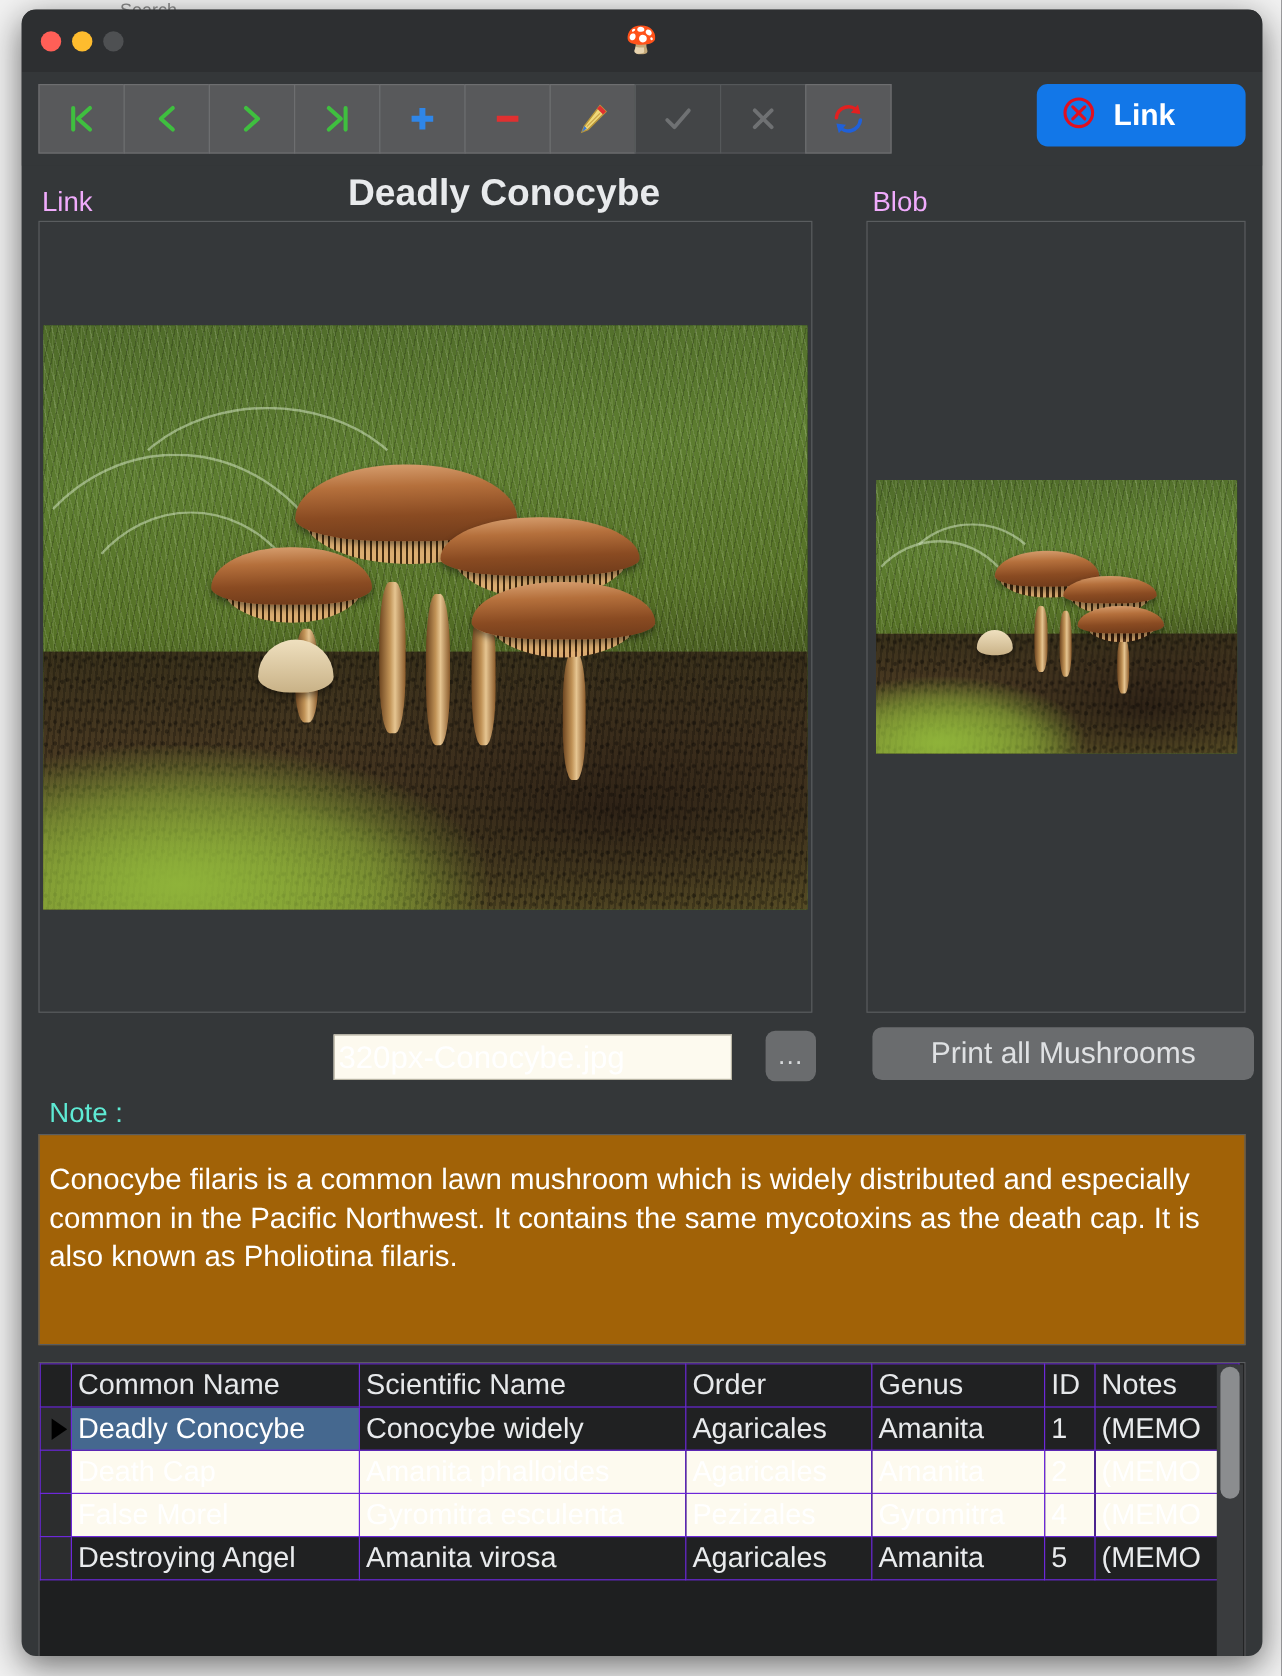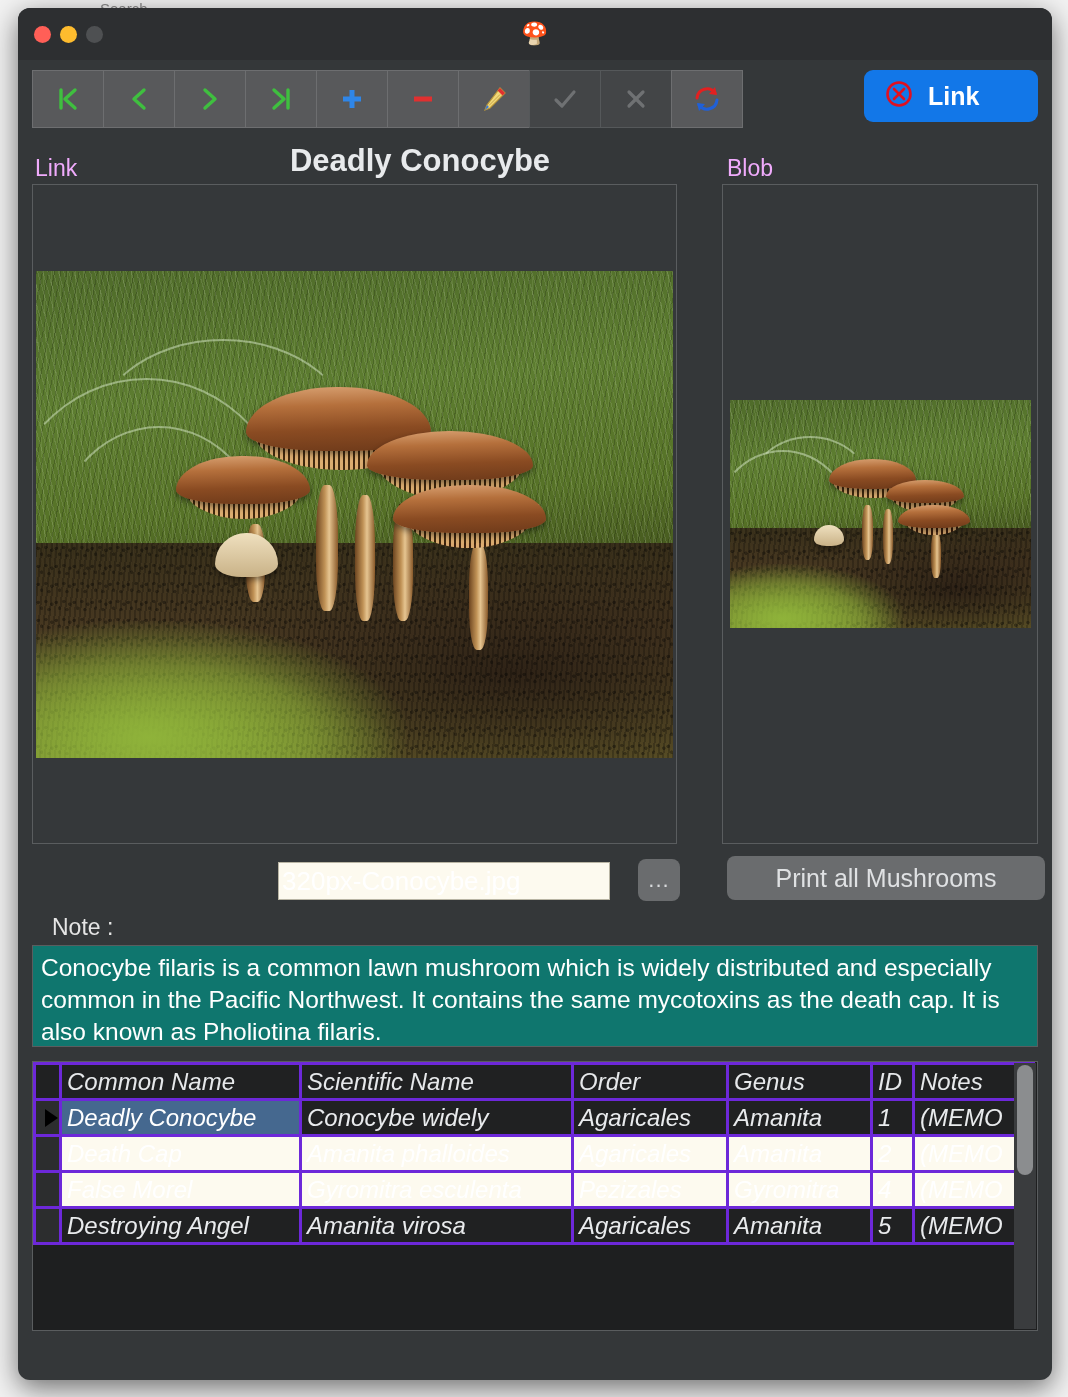--- a/index.html
+++ b/index.html
@@ -297,62 +297,61 @@
     color: #dfe1e3;
     font-size: 25px;
     display: flex;
     align-items: center;
     justify-content: center;
     cursor: pointer;
   }
 
   
   .note-label {
-    color: #e5e5e5;
+    color: #5eead4;
     font-size: 23px;
-    margin: 0 0 4px 20px;
+    margin: 0 0 4px 9px;
   }
   .note-box {
-    height: 102px;
-    background: #0f766e;
+    height: 176px;
+    background: #a16207;
     border: 1px solid #5a5d5f;
     box-sizing: border-box;
     color: #ffffff;
     font-size: 24.5px;
     line-height: 32px;
-    padding: 6px 8px;
+    padding: 22px 8px;
     overflow: hidden;
   }
 
   
   .grid-wrap {
     margin-top: 14px;
     height: 270px;
     background: #1e1f20;
     border: 1px solid #5a5d5f;
     box-sizing: border-box;
     position: relative;
     overflow: hidden;
   }
   table.grid {
     border-collapse: collapse;
     width: 1000px;
     table-layout: fixed;
     font-size: 24px;
   }
   table.grid th, table.grid td {
-    border: 3px solid #6d28d9;
+    border: 1px solid #6d28d9;
     padding: 2px 5px;
     height: 36px;
     box-sizing: border-box;
     white-space: nowrap;
     overflow: hidden;
     text-align: left;
     font-weight: normal;
-    font-style: italic;
   }
   table.grid th {
     background: #202122;
     color: #e6e8ea;
   }
   col.c-ind  { width: 26px; }
   col.c-cn   { width: 240px; }
   col.c-sn   { width: 272px; }
   col.c-ord  { width: 155px; }
   col.c-gen  { width: 144px; }

